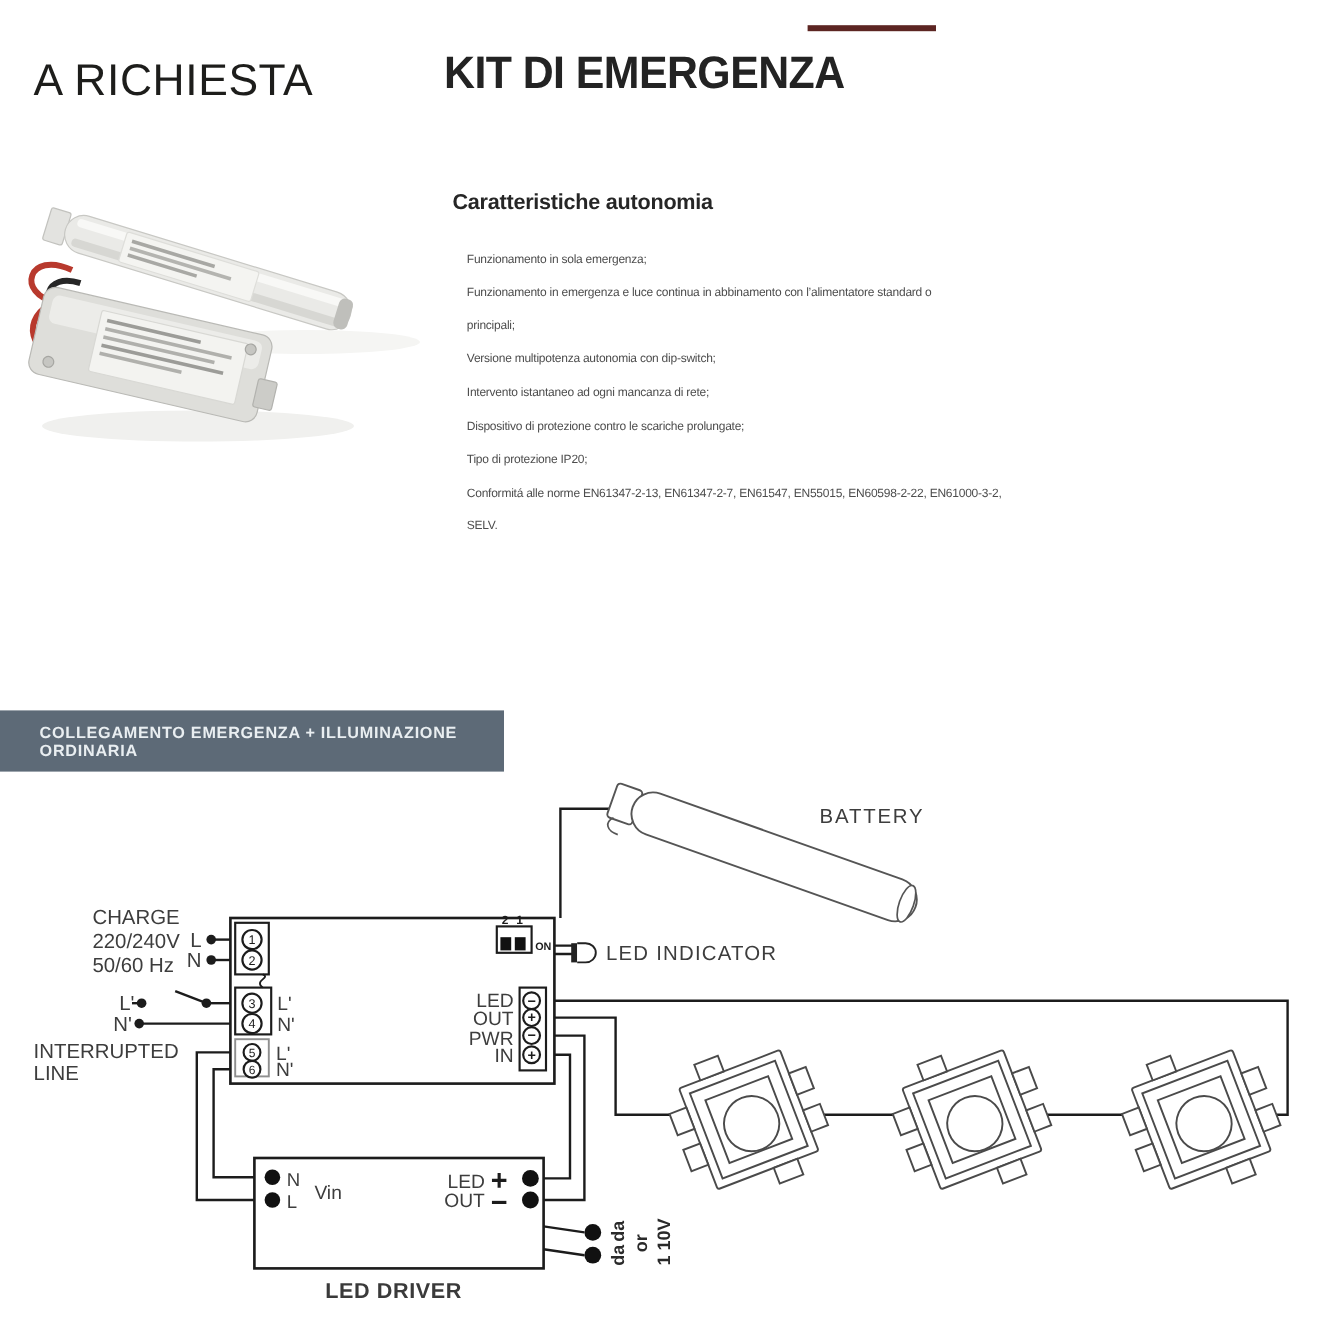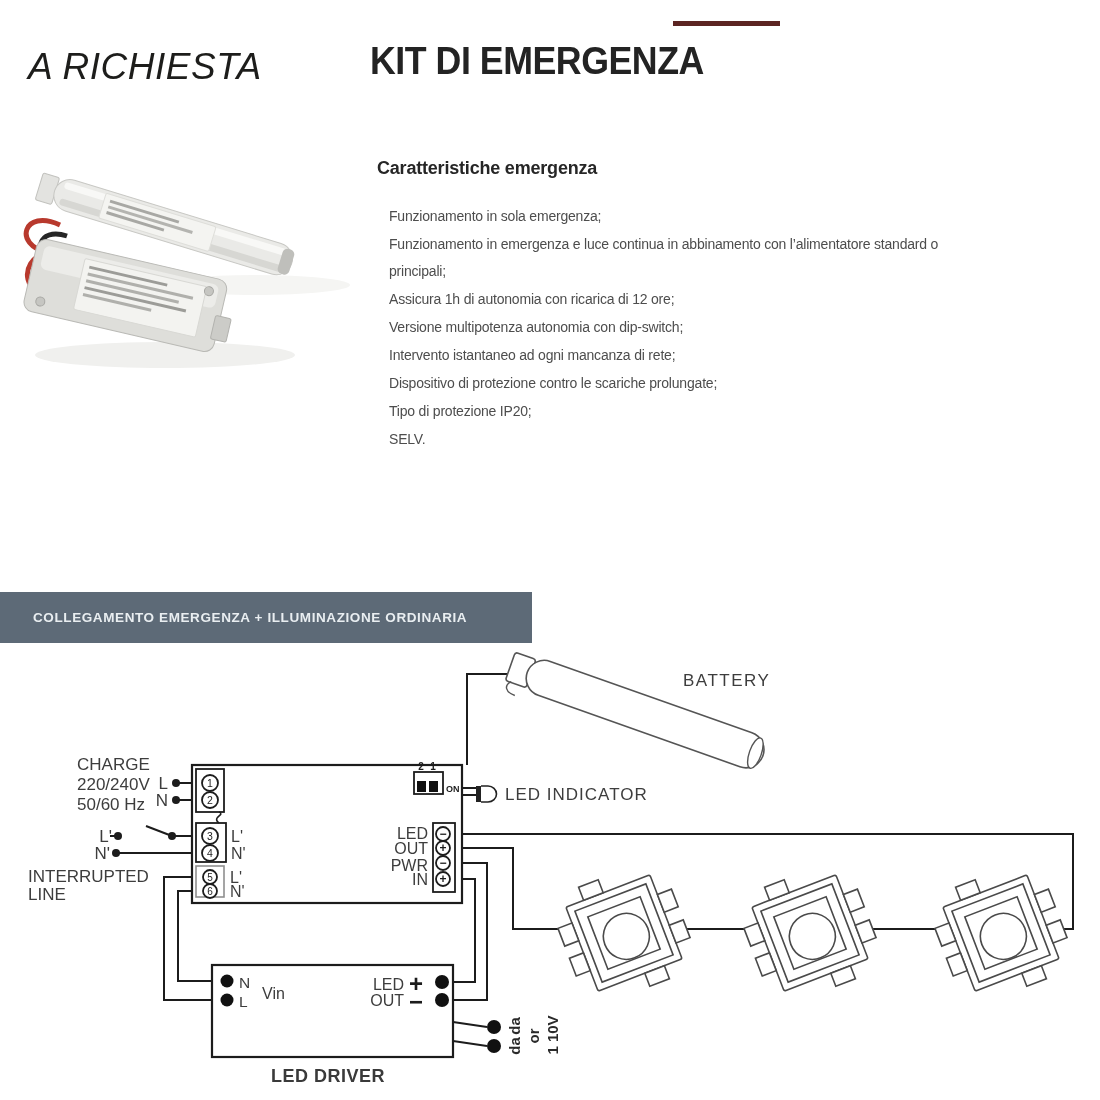--- a/index.html
+++ b/index.html
@@ -1,30 +1,30 @@
 <!DOCTYPE html>
 <html><head>
 <meta charset="utf-8">
 <style>
   html,body{margin:0;padding:0;}
   body{
     width:1100px;height:1100px;position:relative;background:#ffffff;
     font-family:"Liberation Sans",sans-serif;overflow:hidden;color:#3d3d3d;
   }
   .abs{position:absolute;}
-  #title-left{left:28px;top:46px;font-size:37px;color:#1d1d1b;letter-spacing:.5px;font-style:italic;}
+  #title-left{left:28px;top:46px;font-size:37px;color:#1d1d1b;letter-spacing:.5px;}
   #accent-bar{left:673px;top:21px;width:107px;height:5px;background:#5c2522;}
   #title-main{left:370px;top:40px;font-size:38px;font-weight:700;color:#232323;
     letter-spacing:-.5px;transform:scale(.94,1);transform-origin:left top;white-space:nowrap;}
   #photo{left:5px;top:150px;}
   #features{left:377px;top:157px;width:720px;}
   #features h3{margin:0 0 24px 0;font-size:18px;line-height:22px;color:#262626;letter-spacing:-.2px;}
   .feature-item{margin:0 0 1px 0;padding-left:12px;}
-  .f-line{font-size:14px;line-height:27px;color:#4d4d4d;letter-spacing:-.2px;}
-  #banner{left:0;top:592px;width:532px;height:51px;background:#5d6a77;display:flex;align-items:center;}
+  .f-line{font-size:10px;line-height:27px;color:#4d4d4d;letter-spacing:-.2px;}
+  #banner{left:0;top:592px;width:420px;height:51px;background:#5d6a77;display:flex;align-items:center;}
   #banner .banner-text{padding-left:33px;color:#e9eef1;font-size:13.5px;font-weight:700;letter-spacing:.6px;}
   #diagram{left:0;top:640px;}
   svg text{font-family:"Liberation Sans",sans-serif;}
   .dg-t{fill:#3d3d3d;font-size:17px;}
   .dg-s{fill:#3d3d3d;font-size:16px;}
   .wire{stroke:#1c1c1c;stroke-width:2;fill:none;}
   .term{stroke:#1c1c1c;stroke-width:1.8;fill:#ffffff;}
   .lampln{stroke:#4a4a4a;stroke-width:1.6;fill:#ffffff;}
 </style>
 </head>
@@ -59,44 +59,42 @@
     <rect x="88" y="118" width="95" height="3" fill="#b0b0ac"></rect>
     <rect x="88" y="125" width="104" height="3" fill="#9c9c98"></rect>
     <rect x="88" y="132" width="70" height="3" fill="#b0b0ac"></rect>
     <circle cx="48" cy="150" r="4.5" fill="#c6c6c2" stroke="#a6a6a2"></circle>
     <circle cx="210" cy="102" r="4.5" fill="#c6c6c2" stroke="#a6a6a2"></circle>
     <rect x="222" y="124" width="16" height="24" rx="2" fill="#ccccc8" stroke="#b2b2ae"></rect>
   </g>
 </svg>
 
 <div class="abs" id="features">
-  <h3>Caratteristiche emergenza</h3>
+  <h3>Caratteristiche autonomia</h3>
   <div class="feature-item">
     <div class="f-line">Funzionamento in sola emergenza;</div>
   </div>
   <div class="feature-item">
     <div class="f-line">Funzionamento in emergenza e luce continua in abbinamento con l’alimentatore standard o</div>
     <div class="f-line">principali;</div>
   </div>
   <div class="feature-item">
-    <div class="f-line">Assicura 1h di autonomia con ricarica di 12 ore;</div>
-  </div>
-  <div class="feature-item">
     <div class="f-line">Versione multipotenza autonomia con dip-switch;</div>
   </div>
   <div class="feature-item">
     <div class="f-line">Intervento istantaneo ad ogni mancanza di rete;</div>
   </div>
   <div class="feature-item">
     <div class="f-line">Dispositivo di protezione contro le scariche prolungate;</div>
   </div>
   <div class="feature-item">
     <div class="f-line">Tipo di protezione IP20;</div>
   </div>
   <div class="feature-item">
+    <div class="f-line">Conformitá alle norme EN61347-2-13, EN61347-2-7, EN61547, EN55015, EN60598-2-22, EN61000-3-2,</div>
     <div class="f-line">SELV.</div>
   </div>
 </div>
 
 <div class="abs" id="banner">
   <span class="banner-text">COLLEGAMENTO EMERGENZA + ILLUMINAZIONE ORDINARIA</span>
 </div>
 
 <svg class="abs" id="diagram" width="1100" height="460" viewBox="0 640 1100 460">
   <defs>

